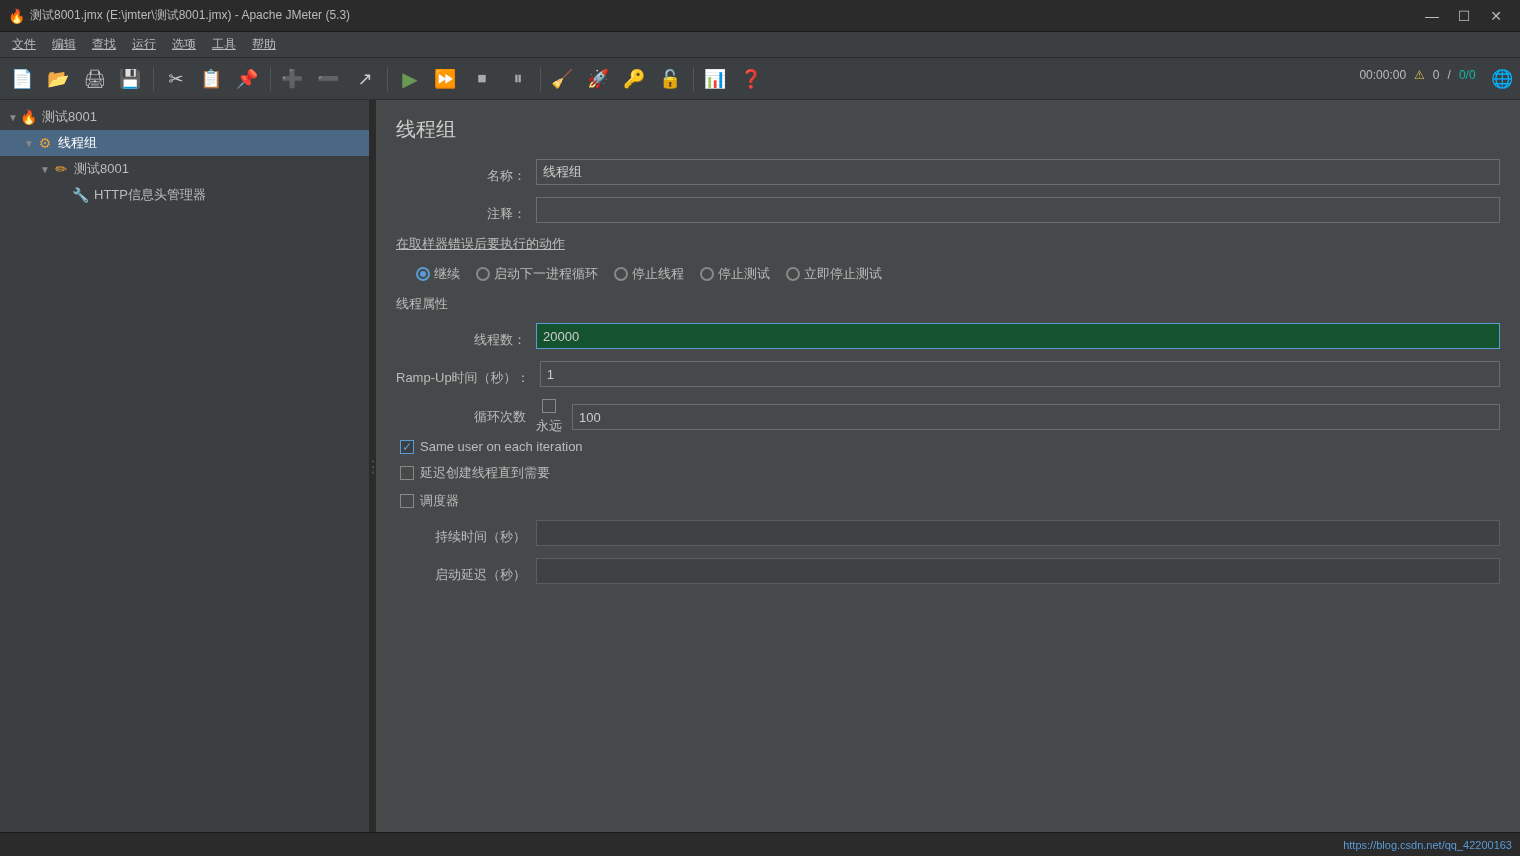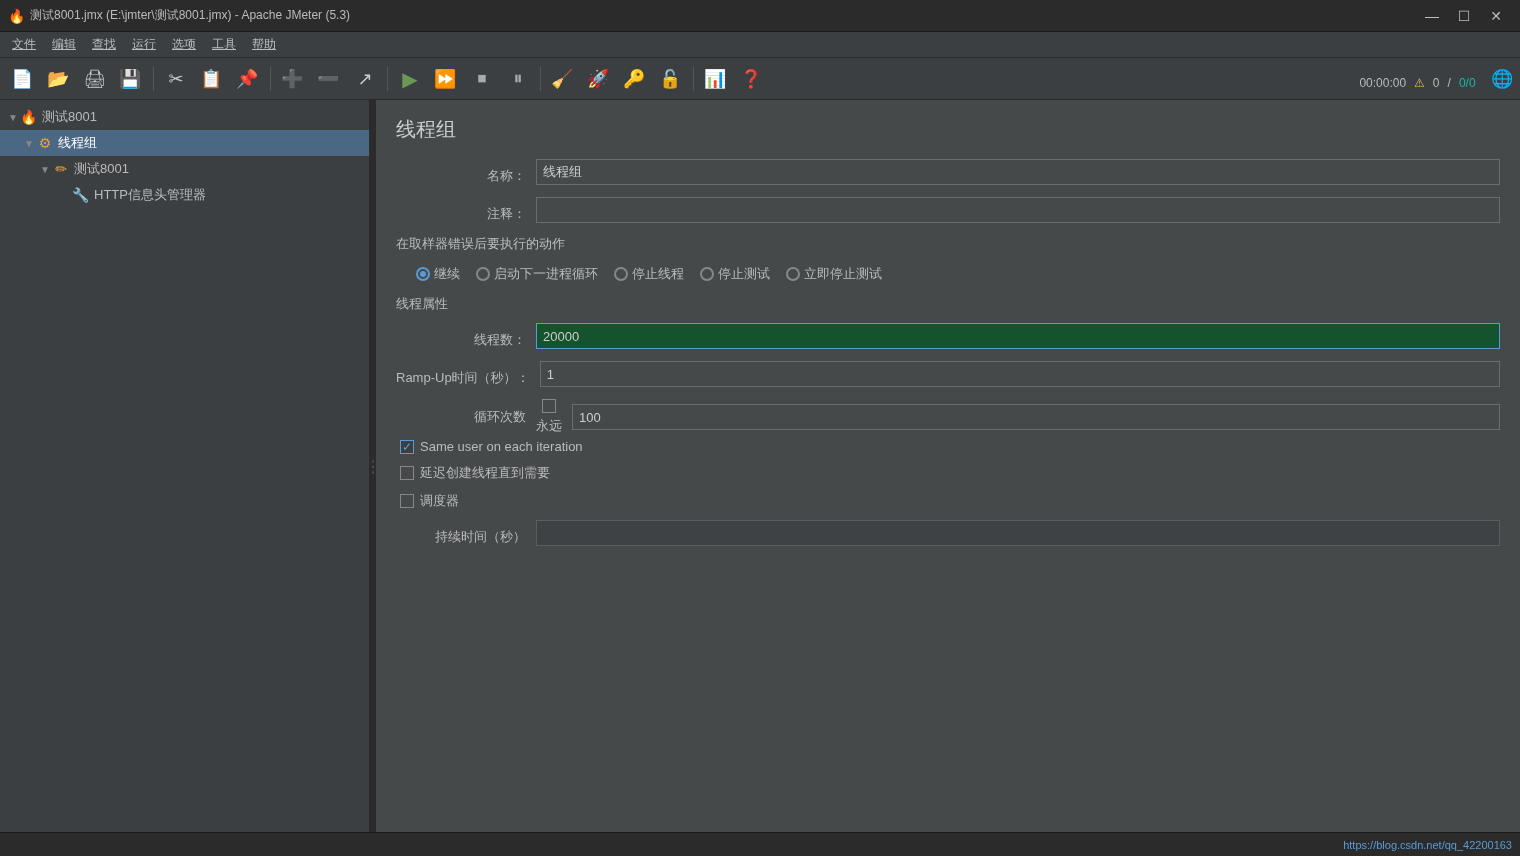--- a/index.html
+++ b/index.html
@@ -79,21 +79,21 @@
       font-size: 18px;
       color: #ccc;
     }
     .toolbar-separator {
       width: 1px; height: 24px;
       background: #555;
       margin: 0 3px;
     }
     .toolbar-spacer { flex: 1; }
     #toolbar-right {
-      display: flex; align-items: flex-end; gap: 8px;
+      display: flex; align-items: flex-start; gap: 8px;
       color: #bbb; font-size: 12px;
     }
     .warning-badge {
       color: #e8c44e;
       font-size: 12px;
     }
 
     
     #main {
       display: flex;
@@ -168,20 +168,21 @@
       color: #bbb;
       font-size: 13px;
       text-align: right;
       padding-right: 10px;
     }
     .form-label-wide {
       min-width: 0;
       color: #bbb;
       font-size: 13px;
       padding-right: 10px;
+      text-decoration: underline;
     }
     .form-input {
       flex: 1;
       background: #45494a;
       border: 1px solid #6a6d6e;
       color: #ccc;
       font-size: 13px;
       height: 26px;
       padding: 2px 6px;
       outline: none;
@@ -449,19 +450,23 @@
     <div class="checkbox-row">
       <div class="checkbox-box"></div>
       <span class="checkbox-label">调度器</span>
     </div>
 
     <div class="form-row">
       <span class="form-label">持续时间（秒）</span>
       <input class="form-input" type="text" value="" disabled="" style="background: rgb(60, 63, 65); opacity: 0.6;">
     </div>
 
+    <div class="form-row">
+      <span class="form-label">启动延迟（秒）</span>
+      <input class="form-input" type="text" value="" disabled="" style="background: rgb(60, 63, 65); opacity: 0.6;">
+    </div>
 
   </div>
 </div>
 
 <div id="status-bar">
   <span>https://blog.csdn.net/qq_42200163</span>
 </div>
 
 </body></html>

